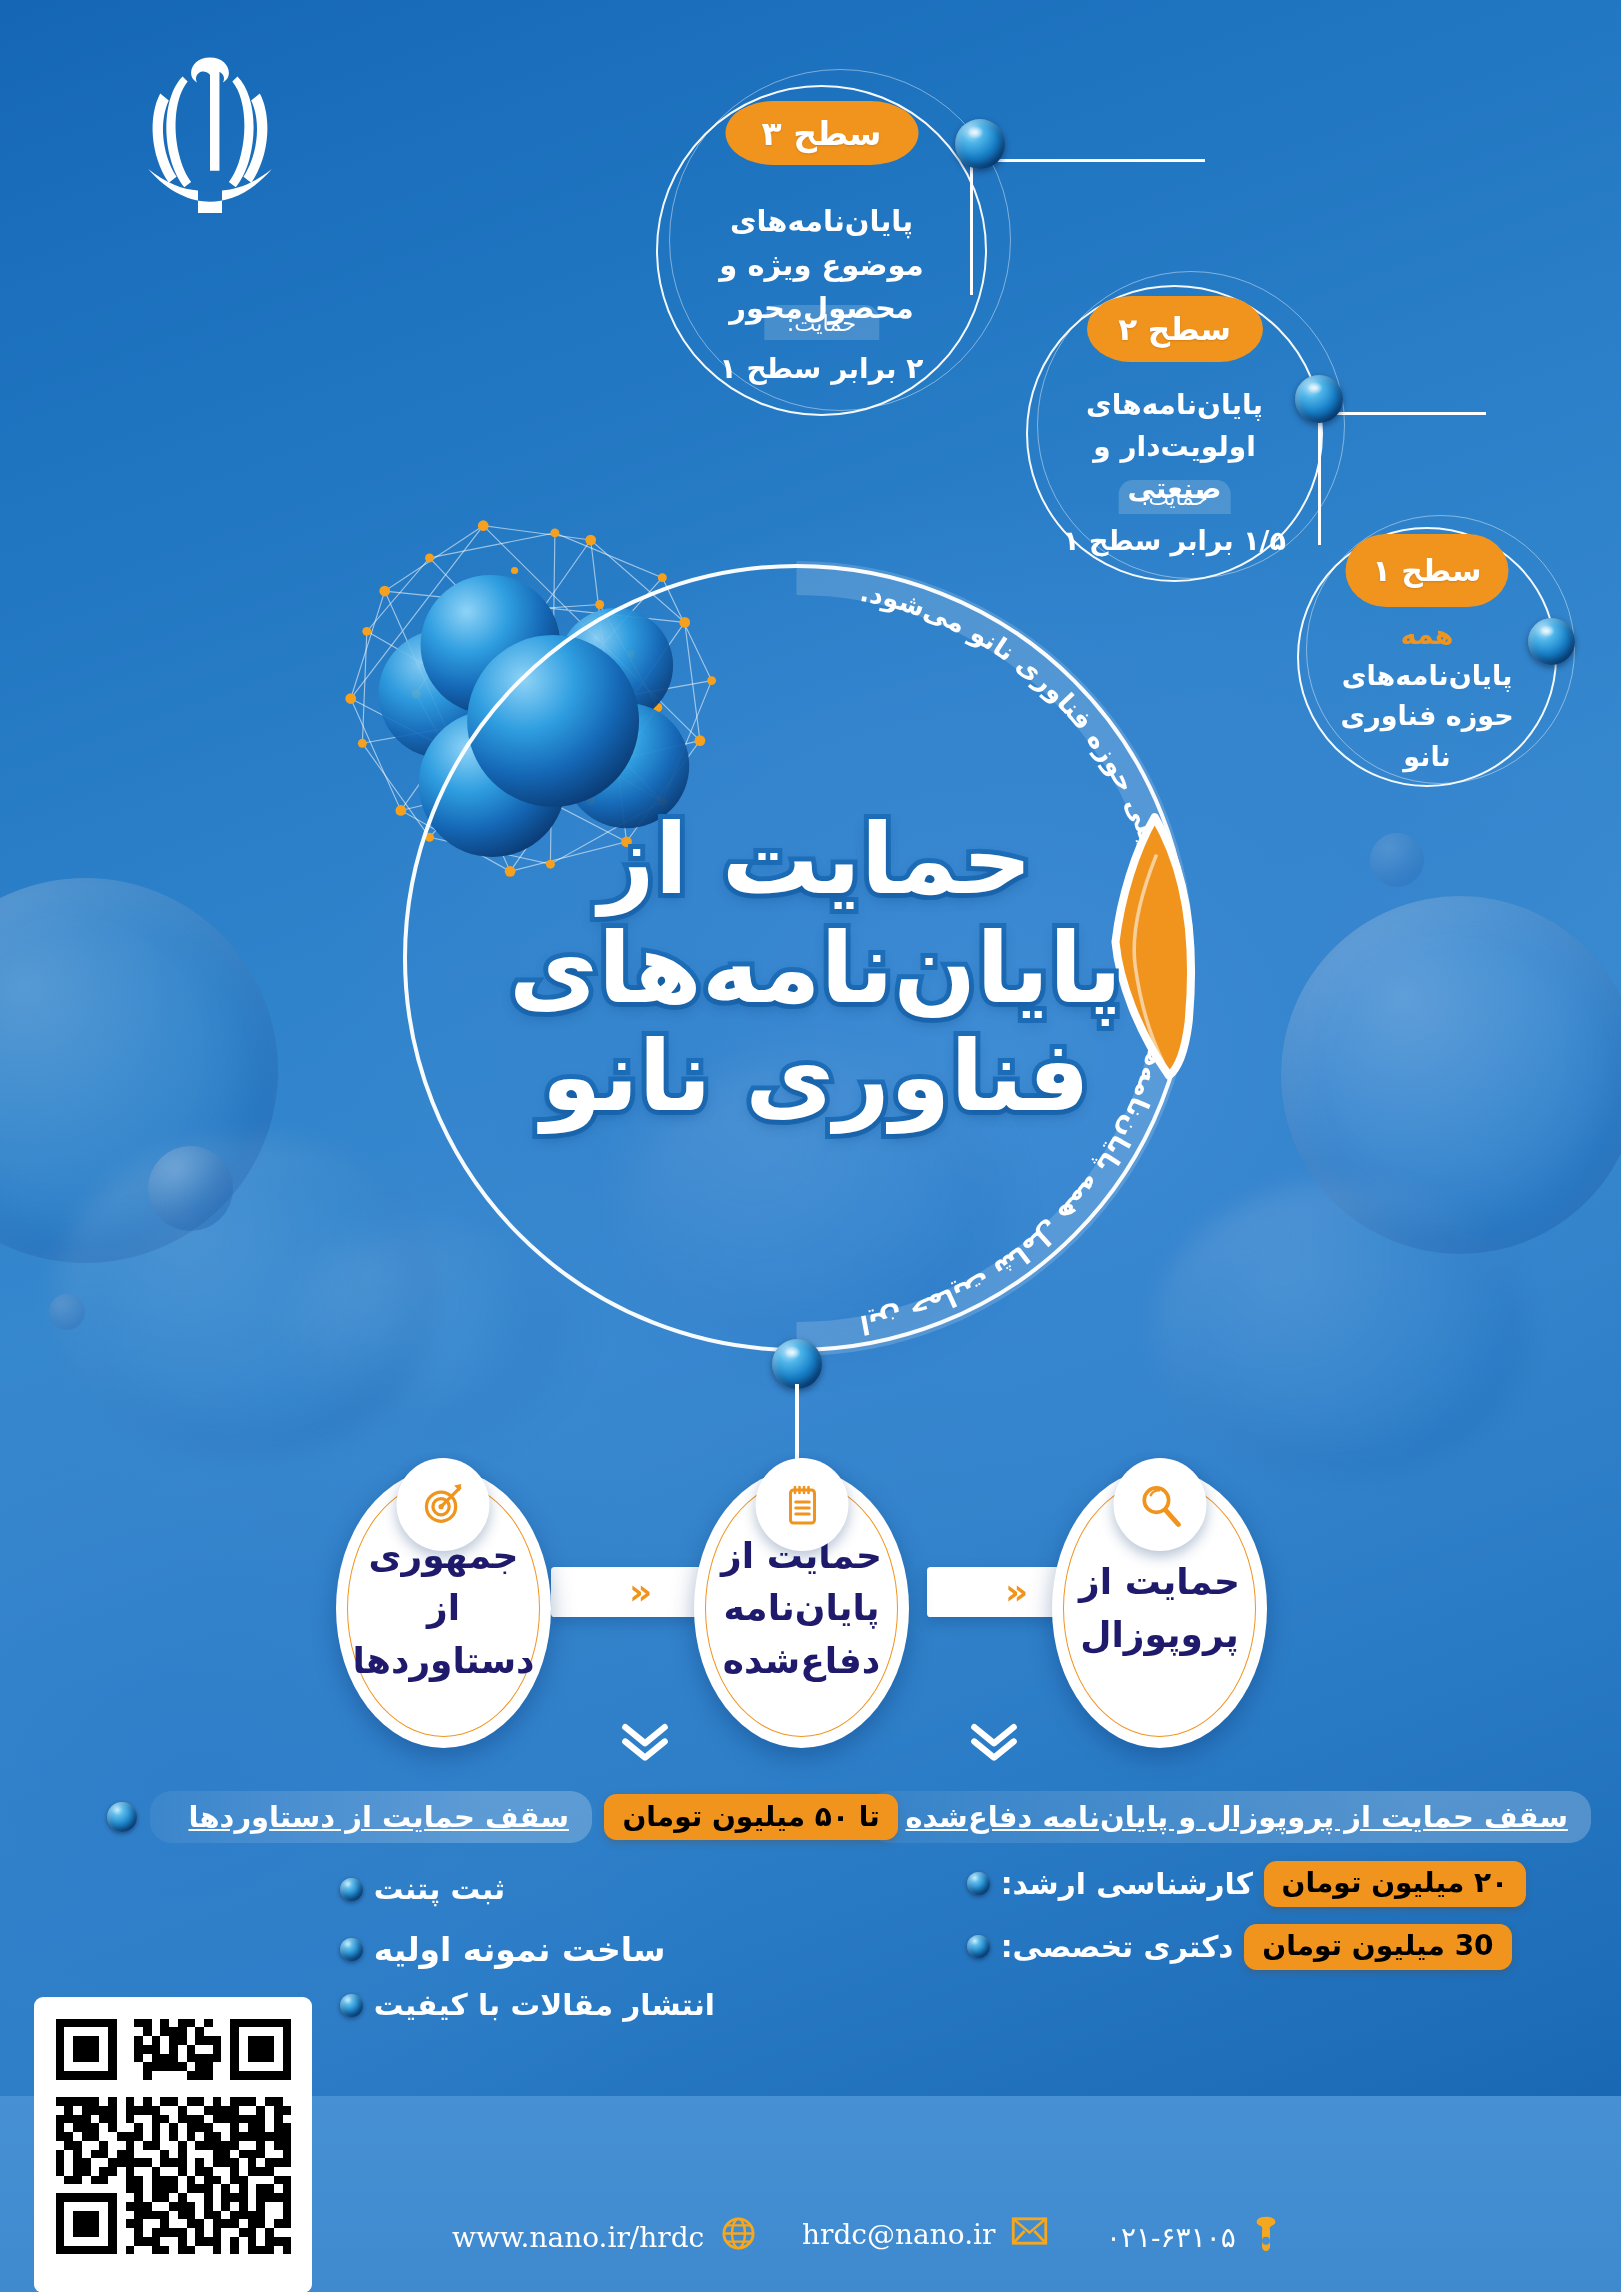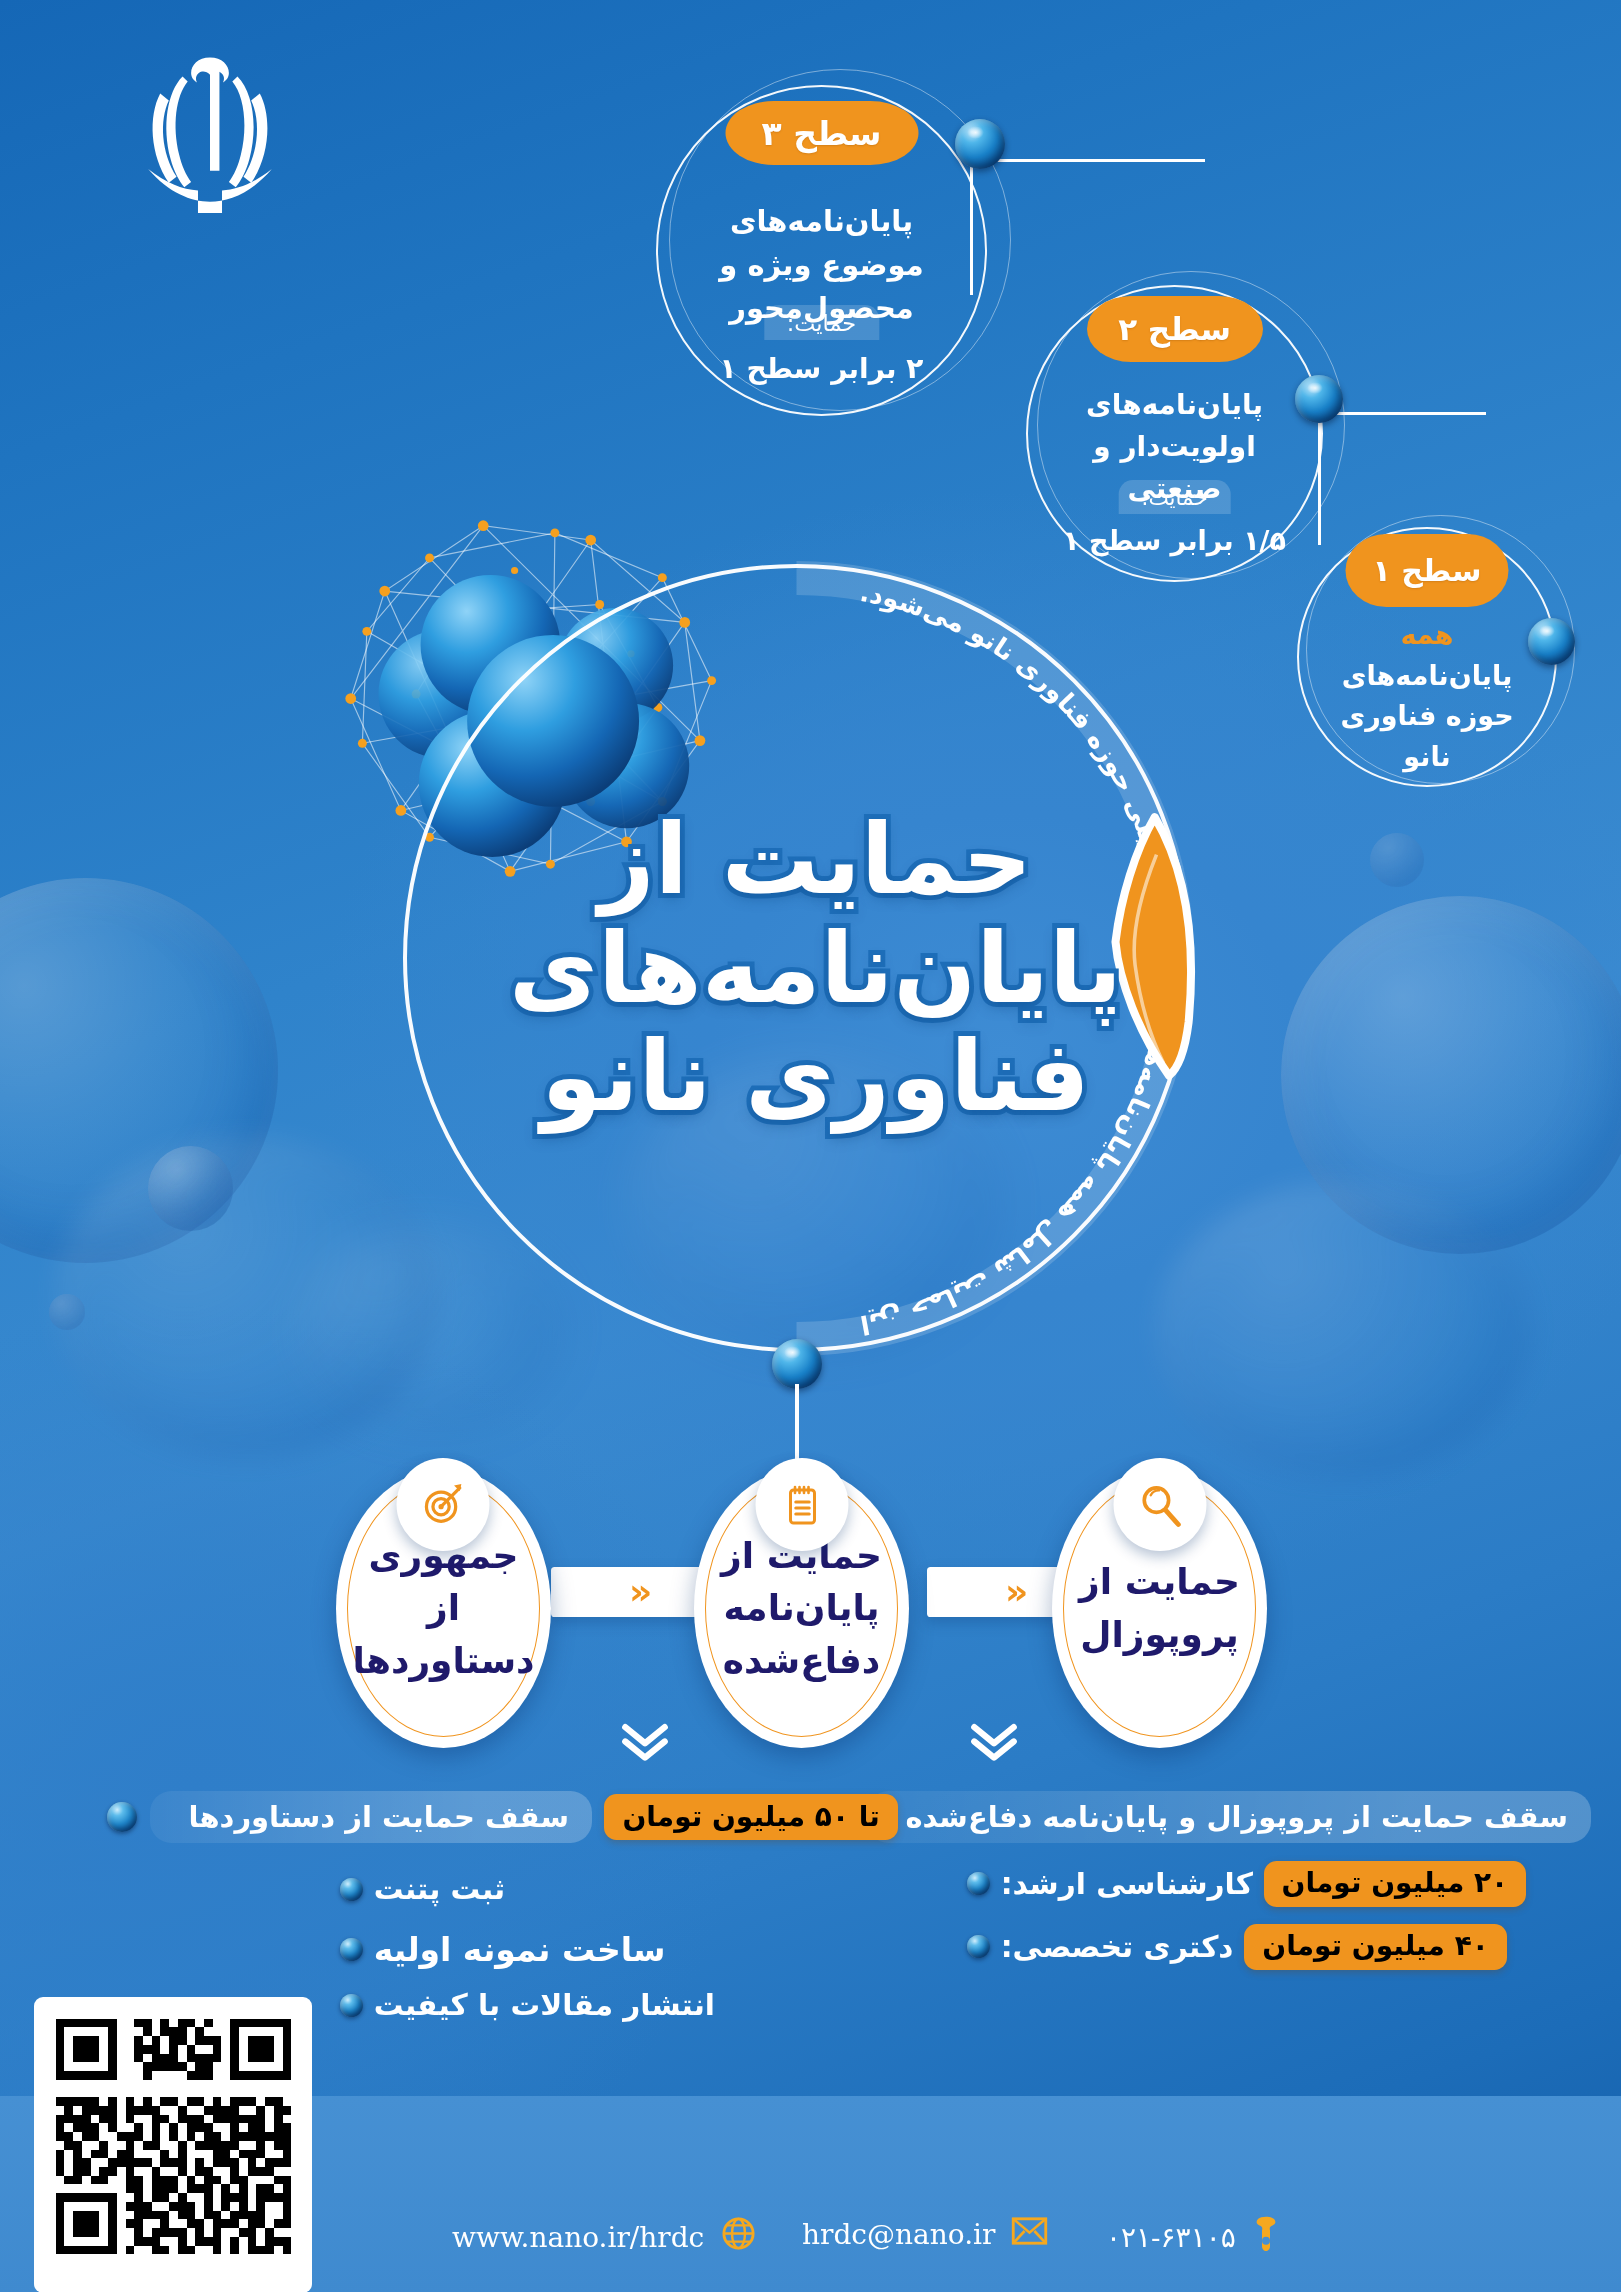--- a/index.html
+++ b/index.html
@@ -137,21 +137,21 @@
   
   .secthead{
     position:absolute;
     display:flex;align-items:center;justify-content:flex-start;
     gap:12.5px;
   }
   .headpill{
     background:linear-gradient(90deg, rgba(255,255,255,.06) 0%, rgba(255,255,255,.22) 75%, rgba(255,255,255,.22) 100%);
     border-radius:21.5px;
     padding:9px 23px 9px 39px;
-    color:#fff;font-weight:bold;white-space:nowrap;
+    color:#fff;font-weight:bold;white-space:nowrap;text-decoration:underline;
   }
   .bullet{
     width:30px;height:30px;border-radius:50%;flex:0 0 auto;
     background:radial-gradient(circle at 34% 26%, #cfeefd 0%, #5cbcec 20%, #1f86ca 50%, #0c5294 78%, #07305f 100%);
     box-shadow:0 1.8px 4.5px rgba(0,20,50,.45), inset -1.8px -2.7px 6.3px rgba(0,25,60,.5), inset 1.8px 1.8px 4.5px rgba(255,255,255,.35);
   }
   .bullet.sm{width:23px;height:23px;}
   .infoline{
     position:absolute;display:flex;align-items:center;gap:10.7px;
     color:#fff;font-weight:bold;white-space:nowrap;
@@ -397,21 +397,21 @@
 
   <div class="infoline" style="left:967px;top:1861px;flex-direction:row-reverse;font-size:29.6px;">
     <div class="bullet sm"></div>
     <span>کارشناسی ارشد:</span>
     <span class="amount" style="font-size:28px;">۲۰ میلیون تومان</span>
   </div>
 
   <div class="infoline" style="left:967px;top:1924px;flex-direction:row-reverse;font-size:29.6px;">
     <div class="bullet sm"></div>
     <span>دکتری تخصصی:</span>
-    <span class="amount" style="font-size:28px;">۴۰ میلیون تومان</span>
+    <span class="amount" style="font-size:28px;">30 میلیون تومان</span>
   </div>
 
   <div class="secthead" style="left:107px;top:1791px;flex-direction:row-reverse;">
     <div class="bullet"></div>
     <div class="headpill" style="font-size:29px;">سقف حمایت از دستاوردها</div>
     <div class="amount" style="font-size:28px;">تا ۵۰ میلیون تومان</div>
   </div>
 
   <div class="infoline" style="left:340px;top:1872px;flex-direction:row-reverse;font-size:29.6px;">
     <div class="bullet sm"></div>

